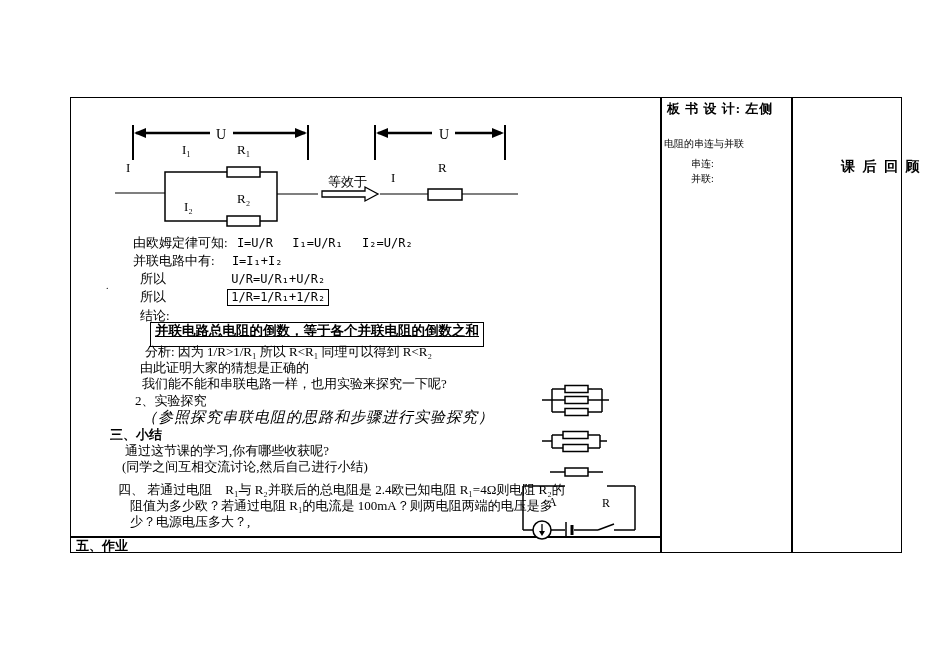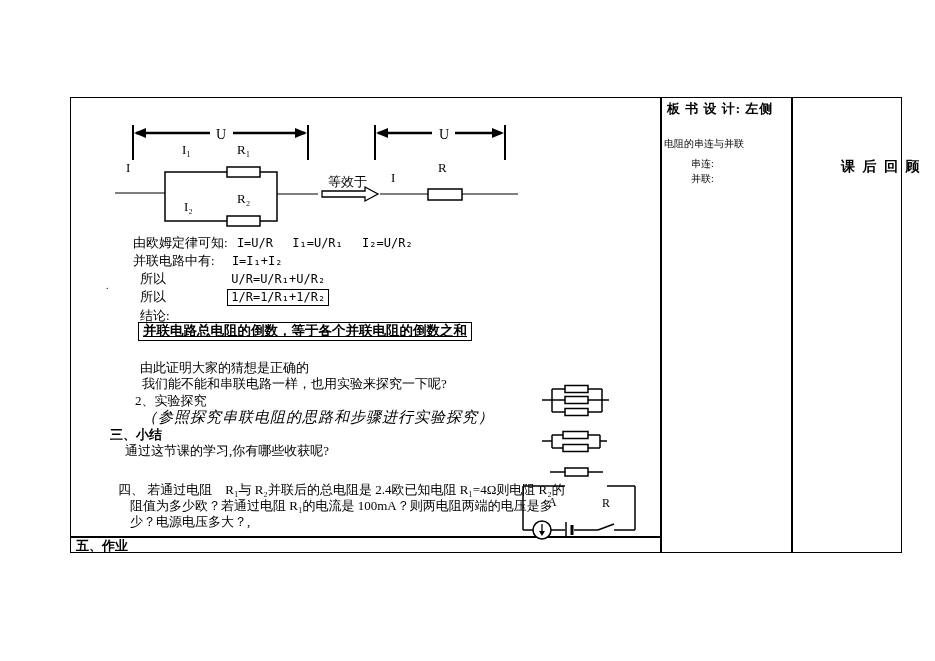--- a/index.html
+++ b/index.html
@@ -6,21 +6,21 @@
   .page{position:relative;width:935px;height:661px;background:#ffffff;overflow:hidden;
         font-family:"Liberation Serif","DejaVu Serif",serif;color:#000;}
   .abs{position:absolute;white-space:nowrap;}
   .line{position:absolute;background:#000;}
   .cn{font-size:13px;line-height:14px;}
   .cn-sm{font-size:10px;line-height:14px;}
   .f{font-family:"DejaVu Sans Mono","Liberation Mono",monospace;font-size:12px;}
   .bold{font-weight:bold;}
   .boxed-formula{border:1.5px solid #000;font-weight:normal;padding:0 3px 1px 3px;}
   .conclusion-box{border:1.5px solid #000;font-weight:bold;text-decoration:underline;
-                  padding:1px 4px 2px 4px;font-size:13.5px;}
+                  padding:1px 4px 8px 4px;font-size:13.5px;margin-left:12px;}
   .italic-note{font-style:italic;font-size:15px;letter-spacing:1px;}
   .outer-border{position:absolute;border:1.5px solid #000;box-sizing:border-box;}
   svg text{font-family:"Liberation Serif","DejaVu Serif",serif;}
 </style>
 </head>
 <body>
 
 <div class="page">
 
   <div class="outer-border" style="left:70px;top:97px;width:832px;height:456px;"></div>
@@ -80,26 +80,28 @@
   <div class="abs cn" style="left:140px;top:272px;">
     <span>所以</span>
     <span class="f" style="margin-left:62px;">U/R=U/R₁+U/R₂</span>
   </div>
   <div class="abs cn" style="left:140px;top:290px;">
     <span>所以</span>
     <span class="f boxed-formula" style="margin-left:58px;">1/R=1/R₁+1/R₂</span>
   </div>
   <div class="abs cn" style="left:140px;top:309px;">结论:</div>
   <div class="abs cn conclusion-box" style="left:138px;top:322px;">并联电路总电阻的倒数，等于各个并联电阻的倒数之和</div>
+  <div class="abs cn" style="left:145px;top:345px;">分析: 因为 1/R&gt;1/R₁  所以 R&lt;R₁    同理可以得到 R&lt;R₂</div>
   <div class="abs cn" style="left:140px;top:361px;">由此证明大家的猜想是正确的</div>
   <div class="abs cn" style="left:142px;top:377px;">我们能不能和串联电路一样，也用实验来探究一下呢?</div>
   <div class="abs cn" style="left:135px;top:394px;">2、实验探究</div>
   <div class="abs italic-note" style="left:142px;top:408px;">（参照探究串联电阻的思路和步骤进行实验探究）</div>
   <div class="abs cn bold" style="left:110px;top:428px;">三、小结</div>
   <div class="abs cn" style="left:125px;top:444px;">通过这节课的学习,你有哪些收获呢?</div>
+  <div class="abs cn" style="left:122px;top:460px;">(同学之间互相交流讨论,然后自己进行小结)</div>
   <div class="abs cn" style="left:118px;top:483px;">四、 若通过电阻　R₁与 R₂并联后的总电阻是 2.4欧已知电阻 R₁=4Ω则电阻 R₂的</div>
   <div class="abs cn" style="left:130px;top:499px;">阻值为多少欧？若通过电阻 R₁的电流是 100mA？则两电阻两端的电压是多</div>
   <div class="abs cn" style="left:130px;top:515px;">少？电源电压多大？,</div>
   <div class="abs" style="left:106px;top:280px;font-size:10px;">.</div>
 
   <svg class="abs" style="left:530px;top:378px;" width="115" height="104" viewBox="0 0 115 104">
 
     <line x1="12" y1="22" x2="22" y2="22" stroke="#000" stroke-width="1.5"></line>
     <line x1="22" y1="11" x2="22" y2="34" stroke="#000" stroke-width="1.5"></line>
     <line x1="72" y1="11" x2="72" y2="34" stroke="#000" stroke-width="1.5"></line>

